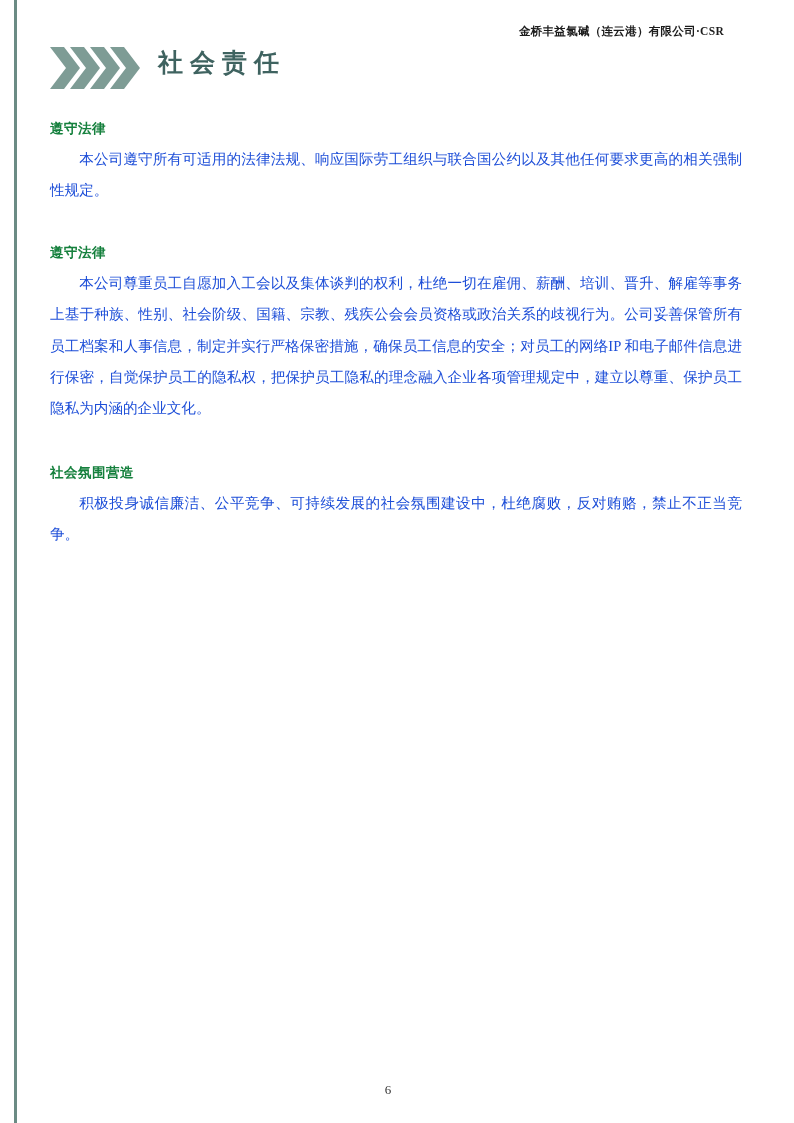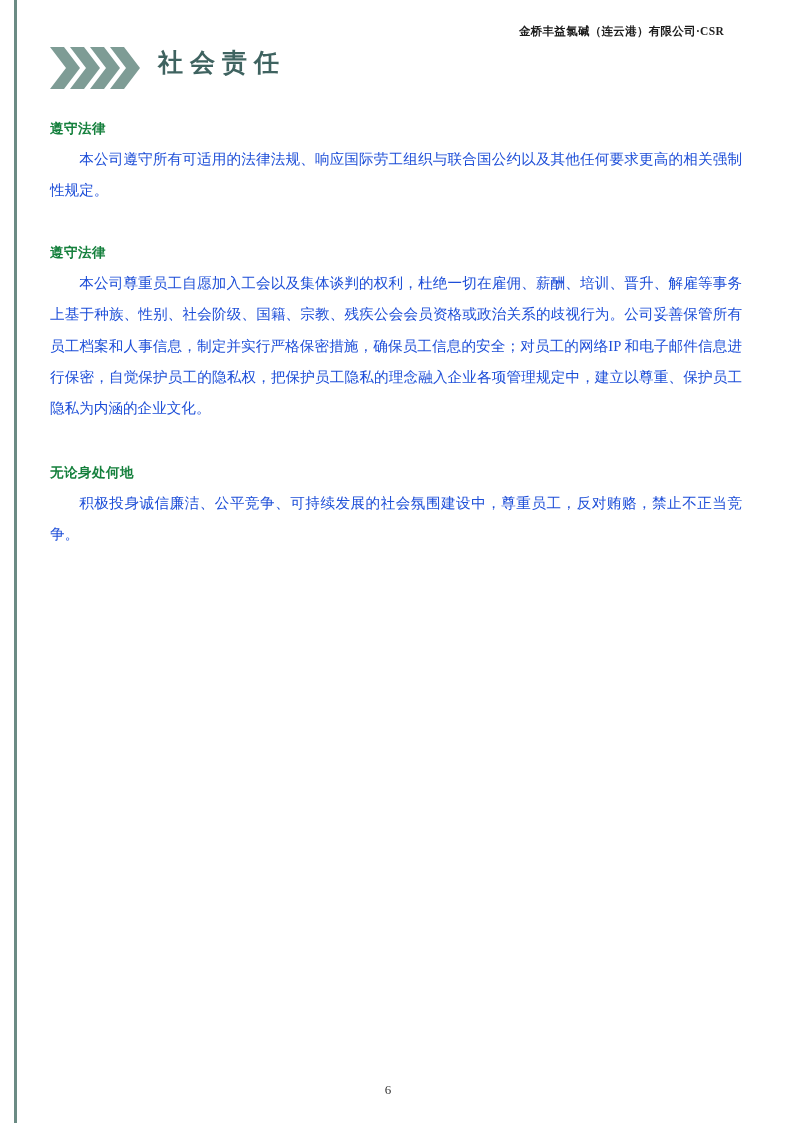--- a/index.html
+++ b/index.html
@@ -154,22 +154,22 @@
     <div class="gap-1"></div>
 
     <div class="section">
       <h2 class="section-heading">遵守法律</h2>
       <p class="section-body">本公司尊重员工自愿加入工会以及集体谈判的权利，杜绝一切在雇佣、薪酬、培训、晋升、解雇等事务上基于种族、性别、社会阶级、国籍、宗教、残疾公会会员资格或政治关系的歧视行为。公司妥善保管所有员工档案和人事信息，制定并实行严格保密措施，确保员工信息的安全；对员工的网络IP 和电子邮件信息进行保密，自觉保护员工的隐私权，把保护员工隐私的理念融入企业各项管理规定中，建立以尊重、保护员工隐私为内涵的企业文化。</p>
     </div>
 
     <div class="gap-2"></div>
 
     <div class="section">
-      <h2 class="section-heading">无论身处何地</h2>
-      <p class="section-body">积极投身诚信廉洁、公平竞争、可持续发展的社会氛围建设中，尊重员工，反对贿赂，禁止不正当竞争。</p>
+      <h2 class="section-heading">社会氛围营造</h2>
+      <p class="section-body">积极投身诚信廉洁、公平竞争、可持续发展的社会氛围建设中，杜绝腐败，反对贿赂，禁止不正当竞争。</p>
     </div>
 
     <div class="gap-3"></div>
 
 
   </div>
 
   <div class="page-number">6</div>
 
 </div>

